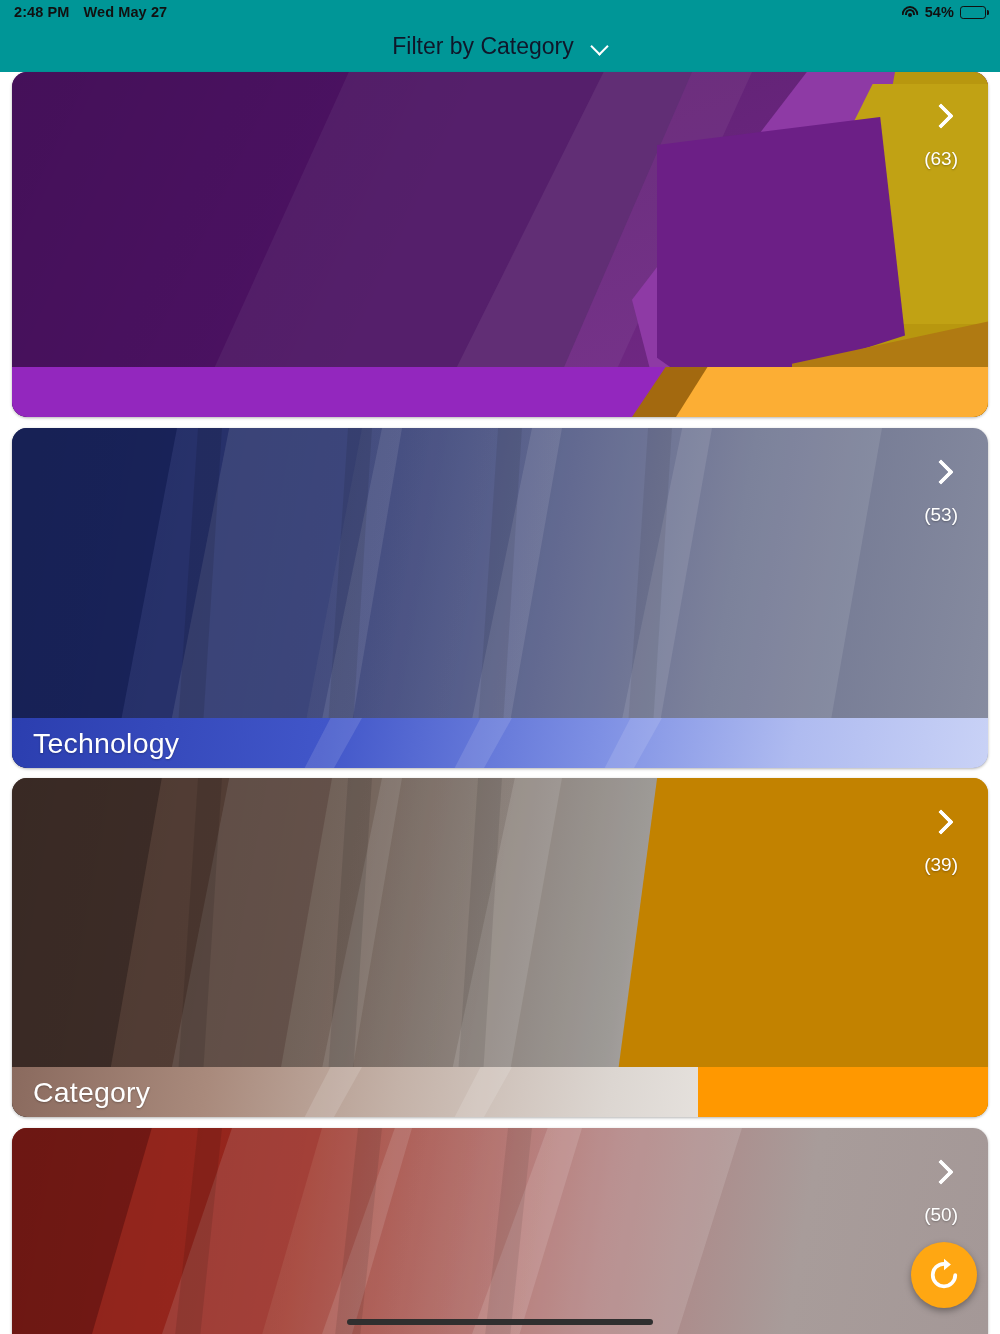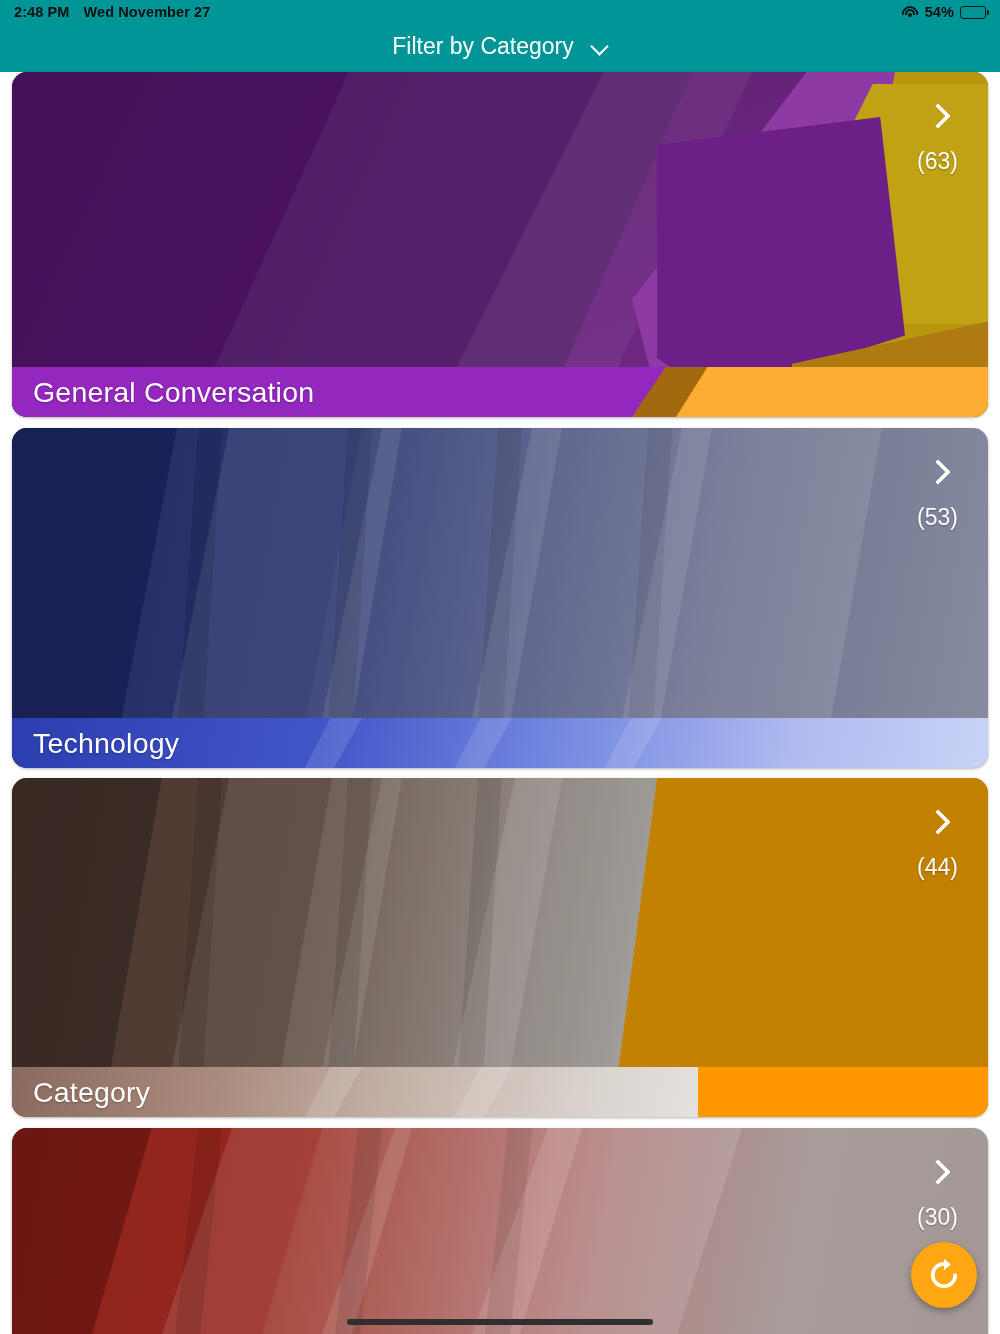--- a/index.html
+++ b/index.html
@@ -34,21 +34,21 @@
   .batt-fill{ height:100%; background:#111; border-radius:1.4px; }
 
   
   #app-bar{
     position:absolute; top:24px; left:0; width:1000px; height:48px;
     background:#009697;
     display:flex; align-items:center; justify-content:center;
   }
   #filter-button{
     display:flex; align-items:center; gap:18px;
-    color:#ffffff; font-size:23px; font-weight:400; cursor:pointer;
+    color:#0f172a; font-size:23px; font-weight:400; cursor:pointer;
     transform:translateY(-2px);
   }
   .chev-down{ width:16px; height:16px; position:relative; }
   .chev-down::before{
     content:""; position:absolute; left:1px; top:2px;
     width:11px; height:11px;
     border-right:2.6px solid #fff; border-bottom:2.6px solid #fff;
     transform:rotate(45deg);
   }
 
@@ -81,21 +81,21 @@
   }
   .chev-right{ width:22px; height:30px; position:relative; }
   .chev-right::before{
     content:""; position:absolute; left:2px; top:7px;
     width:14px; height:14px;
     border-right:4px solid #fff; border-top:4px solid #fff;
     transform:rotate(45deg);
     border-radius:0 2px 0 0;
   }
   .card-count{
-    color:#fff; font-size:23px; font-weight:400;
+    color:#fff; font-size:19px; font-weight:400;
     text-shadow:0 1px 2px rgba(0,0,0,.3);
   }
 
   
   #fab{
     position:absolute; right:23px; bottom:26px;
     width:66px; height:66px; border-radius:50%;
     background:#FFA712;
     box-shadow:0 3px 7px rgba(0,0,0,.35);
     display:flex; align-items:center; justify-content:center;
@@ -109,21 +109,21 @@
     bottom:9px; width:306px; height:6px;
     background:#2f2f2f; border-radius:3px; z-index:45;
   }
 </style>
 </head>
 <body>
 
 <div id="status-bar">
   <div id="status-left">
     <span>2:48 PM</span>
-    <span>Wed November 27</span>
+    <span>Wed May 27</span>
   </div>
   <div id="status-right">
     <span class="wifi-ico">
         <i></i>
         <i></i>
         <i></i>
       </span>
     <span>54%</span>
     <span class="batt"><span class="batt-fill"></span></span>
   </div>
@@ -160,21 +160,20 @@
            clip-path:polygon(0 62%,100% 28%,100% 100%,0 100%);"></div>
       <div class="ly" style="left:0;top:0;width:1000px;height:345px;
            background:linear-gradient(115deg,rgba(0,0,0,.10) 0%,rgba(0,0,0,0) 42%);"></div>
     </div>
     <div class="card-label-strip">
       <div class="ly" style="left:0;top:0;width:660px;height:50px;background:#9327BE;"></div>
       <div class="ly" style="left:620px;top:0;width:80px;height:50px;background:#A3690F;
            clip-path:polygon(42% 0,100% 0,68% 100%,0 100%);"></div>
       <div class="ly" style="left:650px;top:0;width:350px;height:50px;background:#FCAE34;
            clip-path:polygon(13% 0,100% 0,100% 100%,4% 100%);"></div>
-      <span class="card-label">General Conversation</span>
     </div>
     <div class="card-right">
       <span class="chev-right"></span>
       <span class="card-count">(63)</span>
     </div>
   </div>
 
   <div class="card" id="card-1" style="top:356px; height:340px;">
     <div class="card-art" style="background:linear-gradient(100deg,#1E2B63 0%,#36407A 38%,#6E7490 72%,#878CA0 100%);">
       <div class="ly" style="left:0;top:0;width:230px;height:340px;background:#1A2560;
@@ -245,21 +244,21 @@
            background:linear-gradient(100deg,#8A6A5E 0%,#A98A7C 28%,#C4B2A8 55%,#DCD6D1 85%,#E6E2DE 100%);"></div>
       <div class="ly" style="left:280px;top:0;width:70px;height:50px;background:rgba(255,255,255,.14);
            clip-path:polygon(55% 0,100% 0,60% 100%,18% 100%);"></div>
       <div class="ly" style="left:430px;top:0;width:70px;height:50px;background:rgba(255,255,255,.14);
            clip-path:polygon(55% 0,100% 0,60% 100%,18% 100%);"></div>
       <div class="ly" style="left:686px;top:0;width:290px;height:50px;background:#FF9800;"></div>
       <span class="card-label">Category</span>
     </div>
     <div class="card-right">
       <span class="chev-right"></span>
-      <span class="card-count">(44)</span>
+      <span class="card-count">(39)</span>
     </div>
   </div>
 
   <div class="card" id="card-3" style="top:1056px; height:206px; border-radius:15px 15px 0 0;">
     <div class="card-art" style="background:linear-gradient(100deg,#8E2019 0%,#AA3A2E 30%,#B08080 60%,#A89C9A 80%,#A49897 100%);">
       <div class="ly" style="left:0;top:0;width:190px;height:206px;background:#7E1B16;
            clip-path:polygon(0 0,100% 0,66% 100%,0 100%);"></div>
       <div class="ly" style="left:80px;top:0;width:230px;height:206px;background:#A3291F;
            clip-path:polygon(26% 0,100% 0,74% 100%,0 100%);"></div>
       <div class="ly" style="left:150px;top:0;width:250px;height:206px;background:rgba(255,255,255,.13);
@@ -272,21 +271,21 @@
            clip-path:polygon(60% 0,100% 0,64% 100%,22% 100%);"></div>
       <div class="ly" style="left:310px;top:0;width:60px;height:206px;background:rgba(0,0,0,.09);
            clip-path:polygon(60% 0,100% 0,64% 100%,22% 100%);"></div>
       <div class="ly" style="left:460px;top:0;width:60px;height:206px;background:rgba(0,0,0,.08);
            clip-path:polygon(60% 0,100% 0,64% 100%,22% 100%);"></div>
       <div class="ly" style="left:0;top:0;width:976px;height:206px;
            background:linear-gradient(100deg,rgba(0,0,0,.14) 0%,rgba(0,0,0,0) 55%);"></div>
     </div>
     <div class="card-right">
       <span class="chev-right"></span>
-      <span class="card-count">(30)</span>
+      <span class="card-count">(50)</span>
     </div>
   </div>
 
 </div>
 
 <div id="fab">
   <svg viewBox="0 0 24 24">
     <path d="M12 4.5 V1.2 L16.6 5.0 L12 8.8 V5.6" fill="#fff"></path>
     <path d="M12 4.5 A7.5 7.5 0 1 0 19.5 12" fill="none" stroke="#fff" stroke-width="2.5" stroke-linecap="round"></path>
   </svg>

